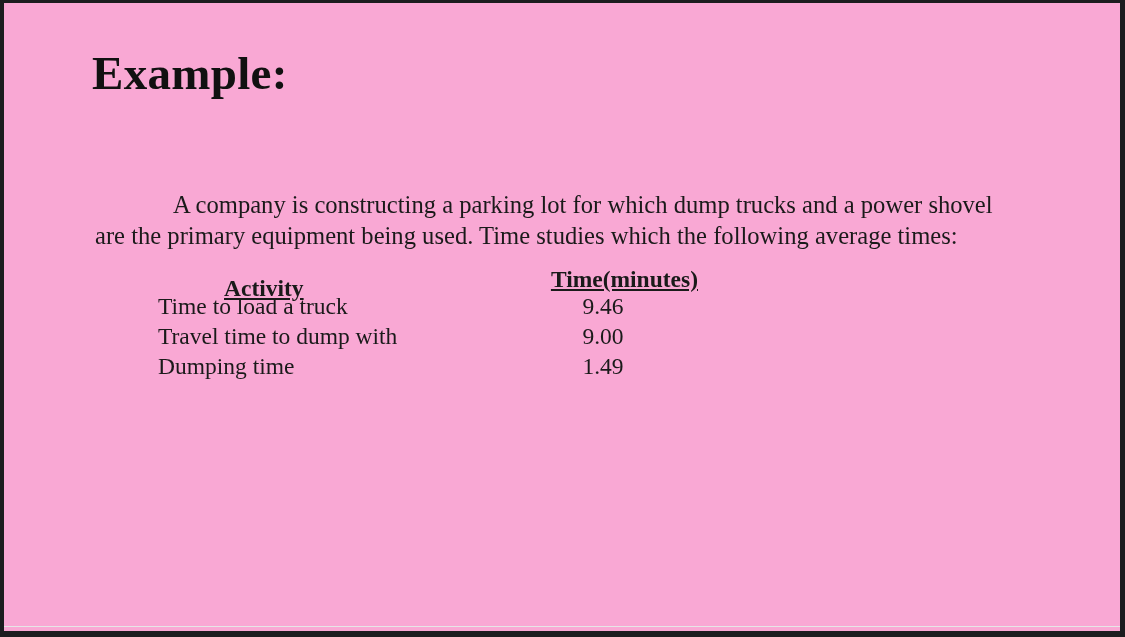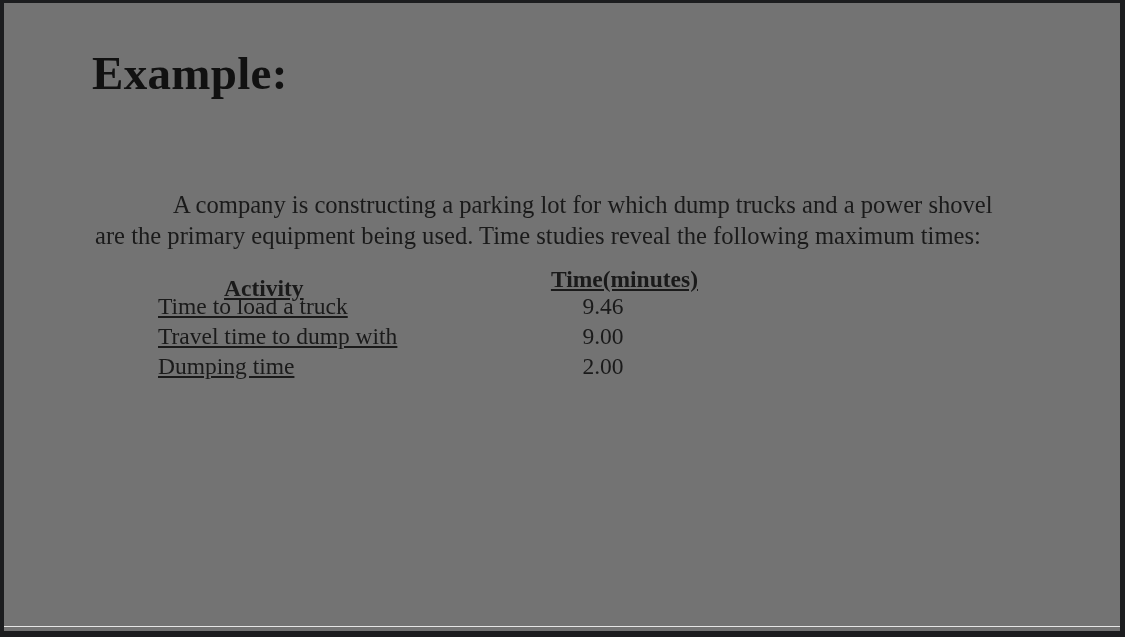--- a/index.html
+++ b/index.html
@@ -14,21 +14,21 @@
       overflow: hidden;
       font-family: "Liberation Serif", "DejaVu Serif", serif;
       color: #1a1a1a;
     }
     .page {
       position: absolute;
       left: 4px;
       top: 3px;
       width: 1116px;
       height: 628px;
-      background: #737373;
+      background: #f9a8d4;
     }
     .page-bottom-line {
       position: absolute;
       left: 4px;
       top: 626px;
       width: 1116px;
       height: 1px;
       background: #e6e6e6;
     }
     .title {
@@ -70,21 +70,20 @@
       line-height: 29.8px;
       color: #1a1a1a;
     }
     .table .row {
       display: flex;
       height: 29.8px;
     }
     .table .col-activity {
       width: 350px;
       white-space: nowrap;
-      text-decoration: underline;
     }
     .table .col-time {
       width: 190px;
       text-align: center;
       white-space: nowrap;
     }
     .table .header .col-activity {
       font-weight: bold;
       text-decoration: underline;
       text-underline-offset: 2px;
@@ -104,37 +103,37 @@
   </style>
 </head>
 <body>
 
 <div class="page">
 
   <h1 class="title">Example:</h1>
 
   <div class="para p1">
     <div><span class="indent"></span><span>A company is constructing a parking lot for which dump trucks and a power shovel</span></div>
-    <div>are the primary equipment being used. Time studies reveal the following maximum times:</div>
+    <div>are the primary equipment being used. Time studies which the following average times:</div>
   </div>
 
   <div class="table">
     <div class="row header">
       <div class="col-activity"><span>Activity</span></div>
       <div class="col-time"><span>Time(minutes)</span></div>
     </div>
     <div class="row">
       <div class="col-activity">Time to load a truck</div>
       <div class="col-time">9.46</div>
     </div>
     <div class="row">
       <div class="col-activity">Travel time to dump with</div>
       <div class="col-time">9.00</div>
     </div>
     <div class="row">
       <div class="col-activity">Dumping time</div>
-      <div class="col-time">2.00</div>
+      <div class="col-time">1.49</div>
     </div>
   </div>
 
 
 </div>
 <div class="page-bottom-line"></div>
 
 </body></html>

